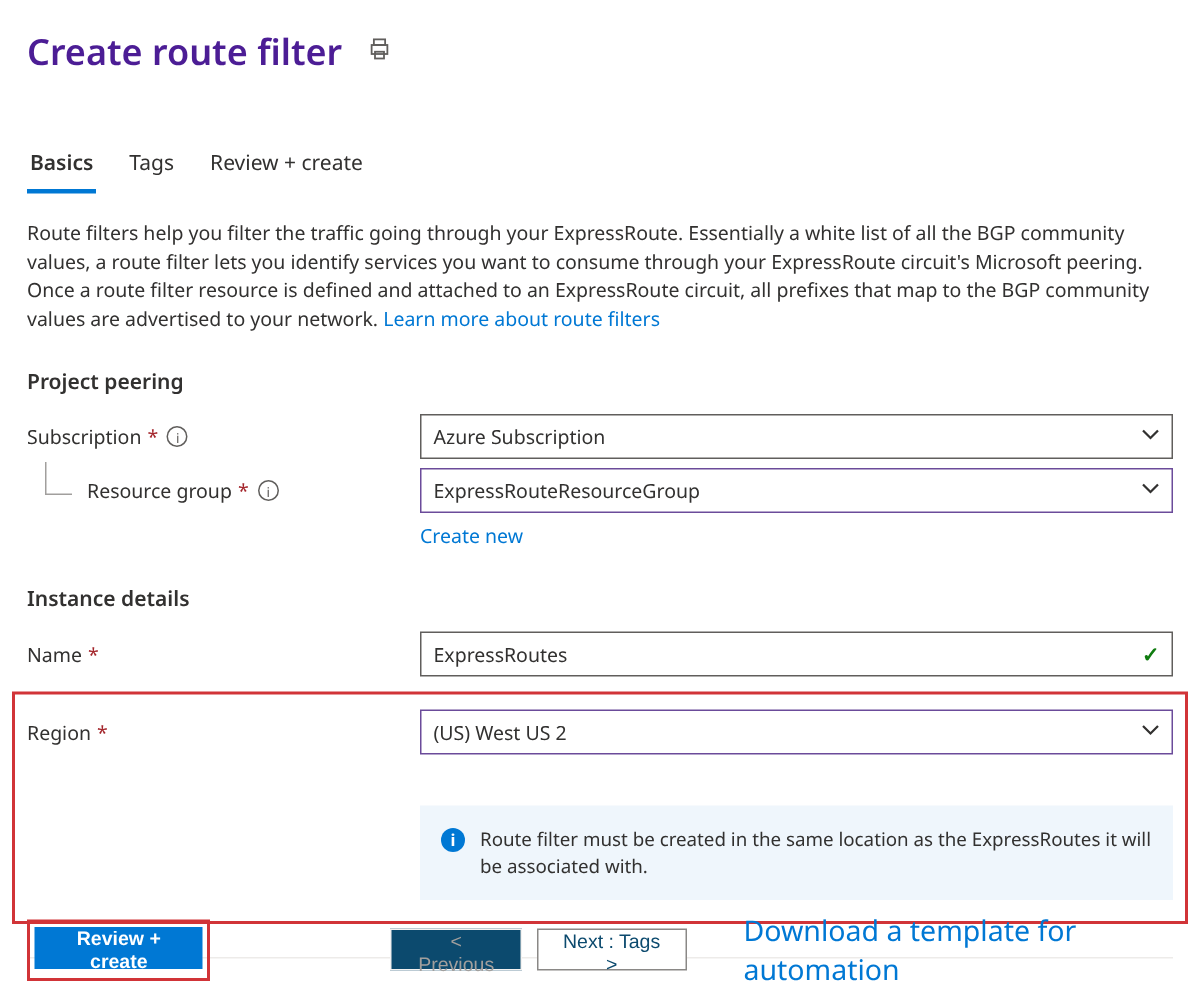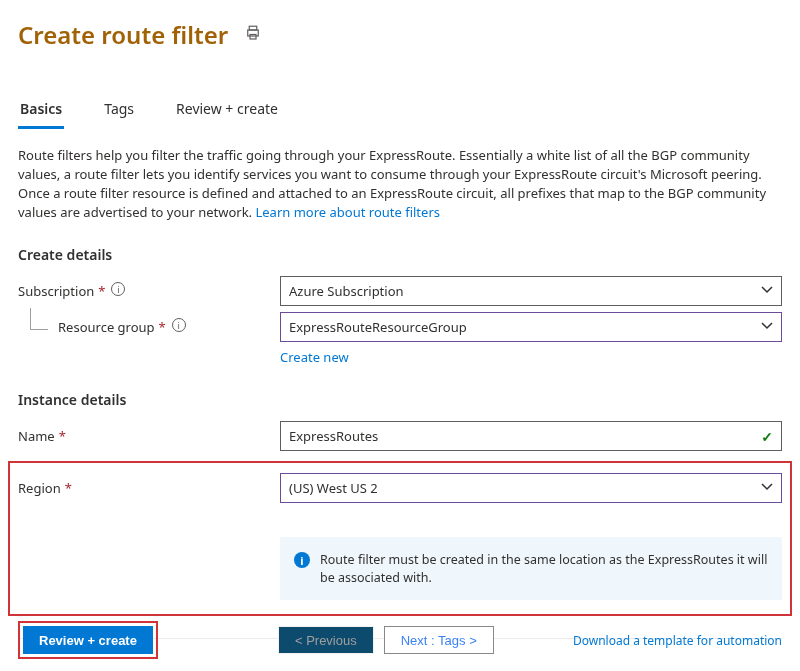--- a/index.html
+++ b/index.html
@@ -15,29 +15,29 @@
   }
   .header {
     display: flex;
     align-items: center;
     gap: 16px;
     padding: 18px 18px 0 18px;
   }
   .page-title {
     font-size: 24px;
     font-weight: 600;
-    color: #a16207;
+    color: #4c1d95;
   }
   .print-icon {
     cursor: pointer;
     color: #605e5c;
   }
   .tabs {
     display: flex;
-    gap: 38px;
+    gap: 20px;
     padding: 0 18px;
     margin-top: 40px;
     border-bottom: 1px solid transparent;
   }
   .tab {
     font-size: 14px;
     padding: 8px 2px;
     cursor: pointer;
     color: #323130;
     border-bottom: 3px solid transparent;
@@ -65,20 +65,21 @@
     margin-bottom: 12px;
   }
   .form-row {
     display: flex;
     align-items: center;
     margin-bottom: 6px;
     min-height: 28px;
   }
   .form-label {
     display: flex;
+    align-items: center;
     width: 262px;
     font-size: 13px;
     color: #323130;
   }
   .required { color: #a4262c; margin-left: 4px; margin-right:4px;}
   .info-icon {
     display: inline-flex;
     align-items: center;
     justify-content: center;
     width: 14px;
@@ -193,37 +194,37 @@
     color: #ffffff;
     border: none;
     height: 28px;
     padding: 0 16px;
     font-size: 13px;
     font-weight:600;
     cursor: pointer;
   }
   .secondary-btn {
     background: #ffffff;
-    color: #3b82f6;
+    color: #0c4a6e;
     border: 1px solid #8a8886;
     height: 28px;
     padding: 0 16px;
     font-size: 13px;
     cursor: pointer;
   }
   .secondary-btn.disabled {
     color: #a19f9d;
     background: #0c4a6e;
     border-color: #f3f2f1;
     cursor: default;
   }
   .footer-spacer { flex: 1; }
   .footer-link {
     color: #0078d4;
-    font-size: 12px;
+    font-size: 19px;
     cursor: pointer;
     padding-left: 18px;
   }
   .footer .gap-left { margin-left: 110px; }
 </style>
 </head>
 <body>
 
 <div class="header">
   <div class="page-title">Create route filter</div>
@@ -241,21 +242,21 @@
   <div class="tab">Tags</div>
   <div class="tab">Review + create</div>
 </div>
 
 <div class="content">
   <p class="description">
     <span>Route filters help you filter the traffic going through your ExpressRoute. Essentially a white list of all the BGP community values, a route filter lets you identify services you want to consume through your ExpressRoute circuit's Microsoft peering. Once a route filter resource is defined and attached to an ExpressRoute circuit, all prefixes that map to the BGP community values are advertised to your network.  </span>
     <span class="link">Learn more about route filters</span>
   </p>
 
-  <div class="section-title">Create details</div>
+  <div class="section-title">Project peering</div>
 
   <div class="form-row">
     <div class="form-label">
       <span>Subscription</span>
       <span class="required">*</span>
       <span class="info-icon">i</span>
     </div>
     <div class="control">
       <div class="select">
         <span>Azure Subscription</span>

